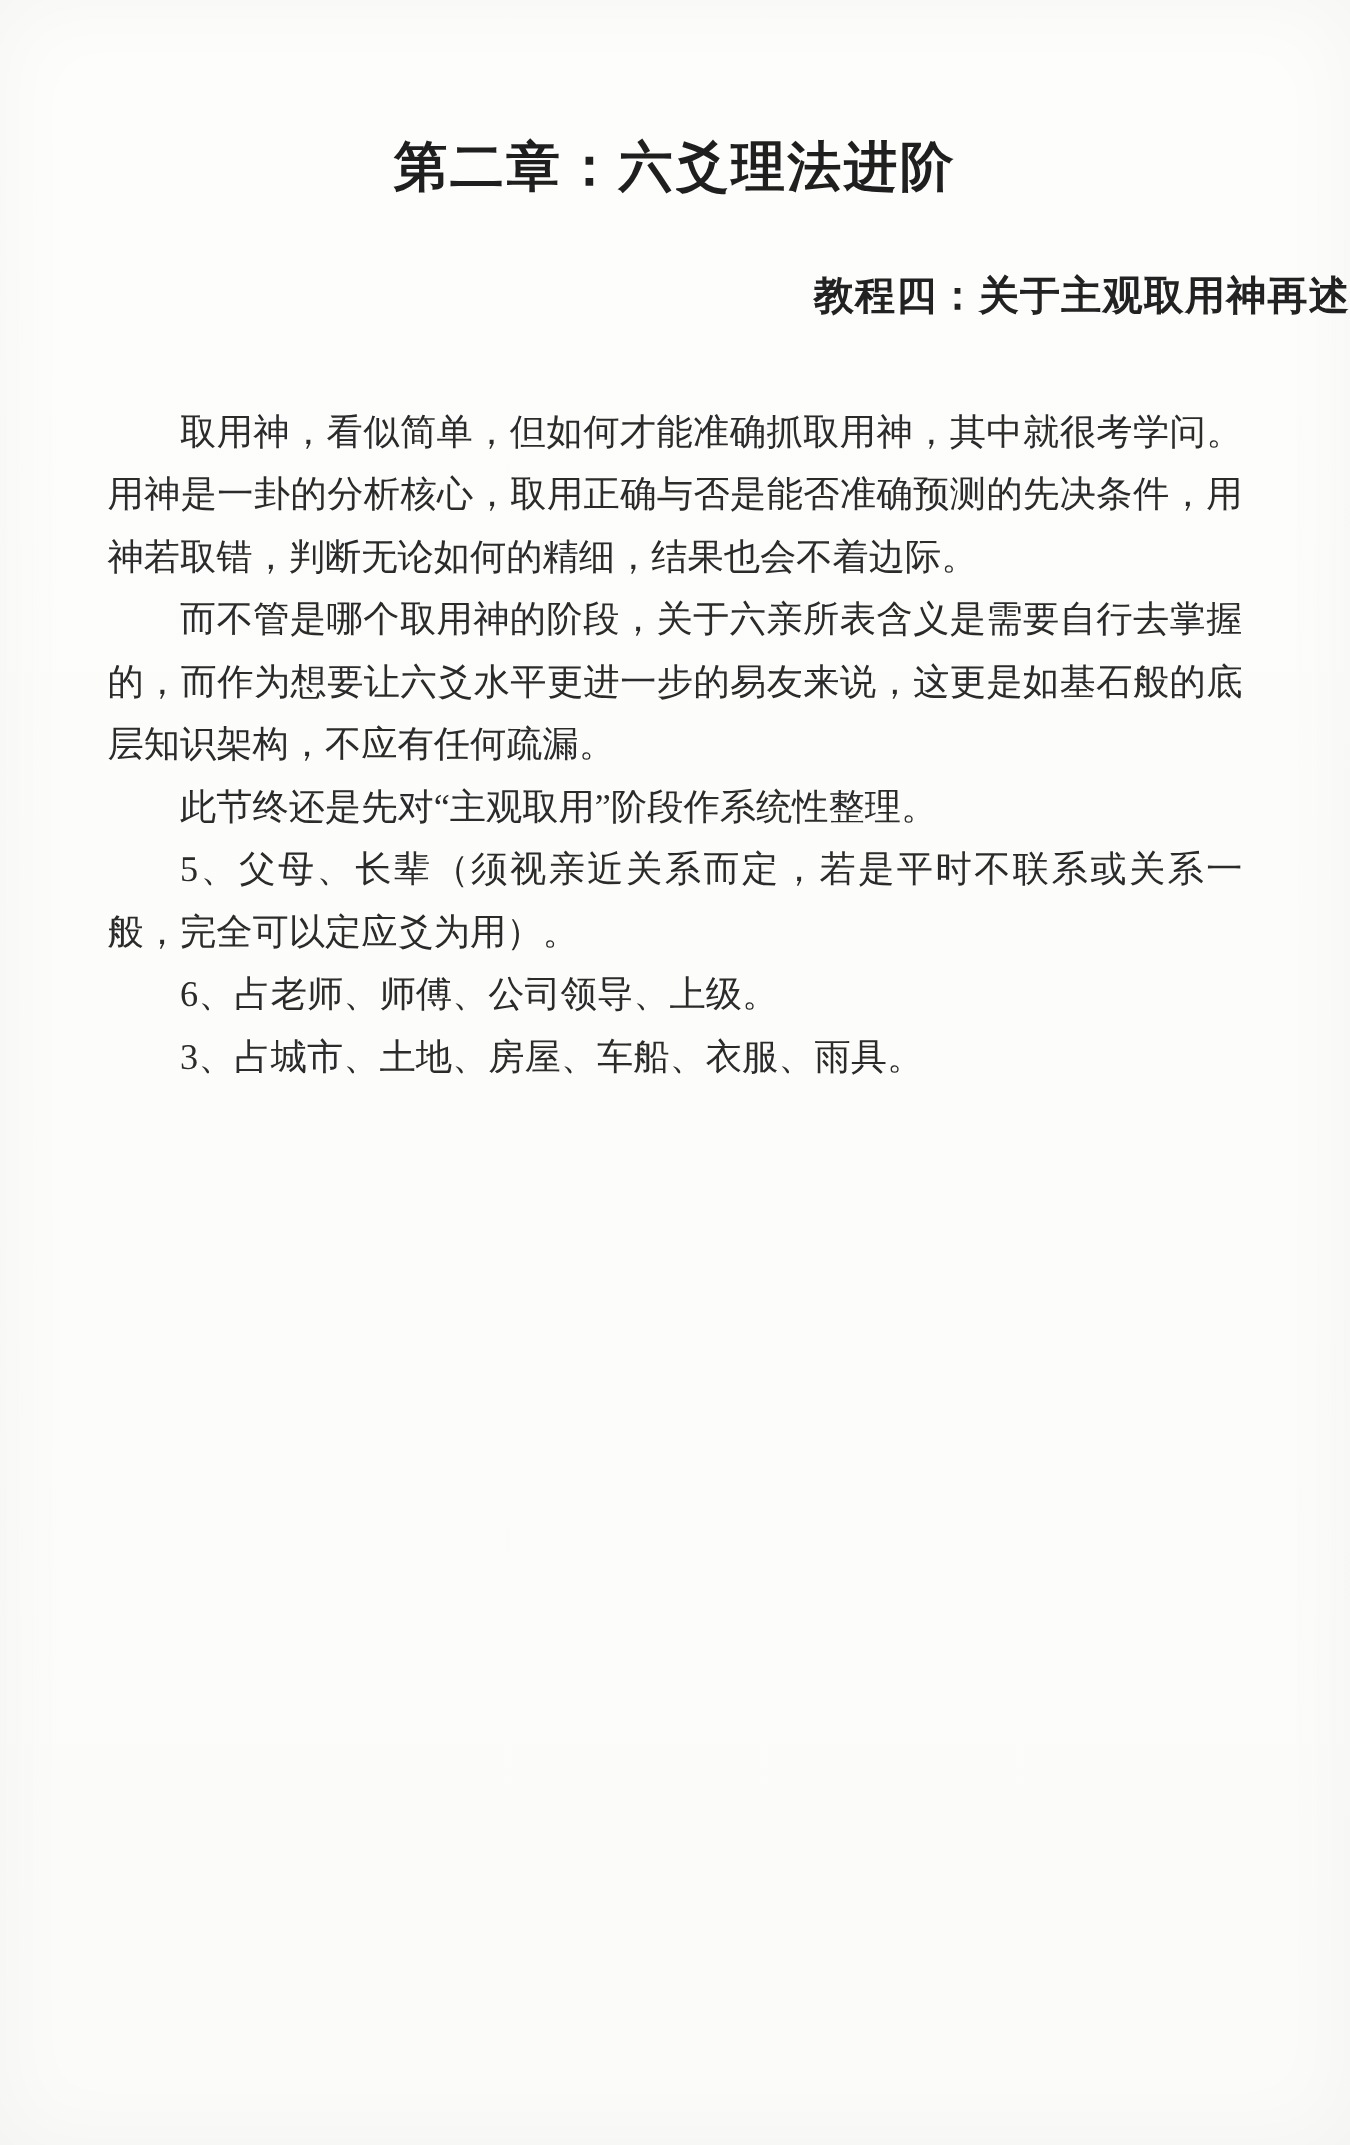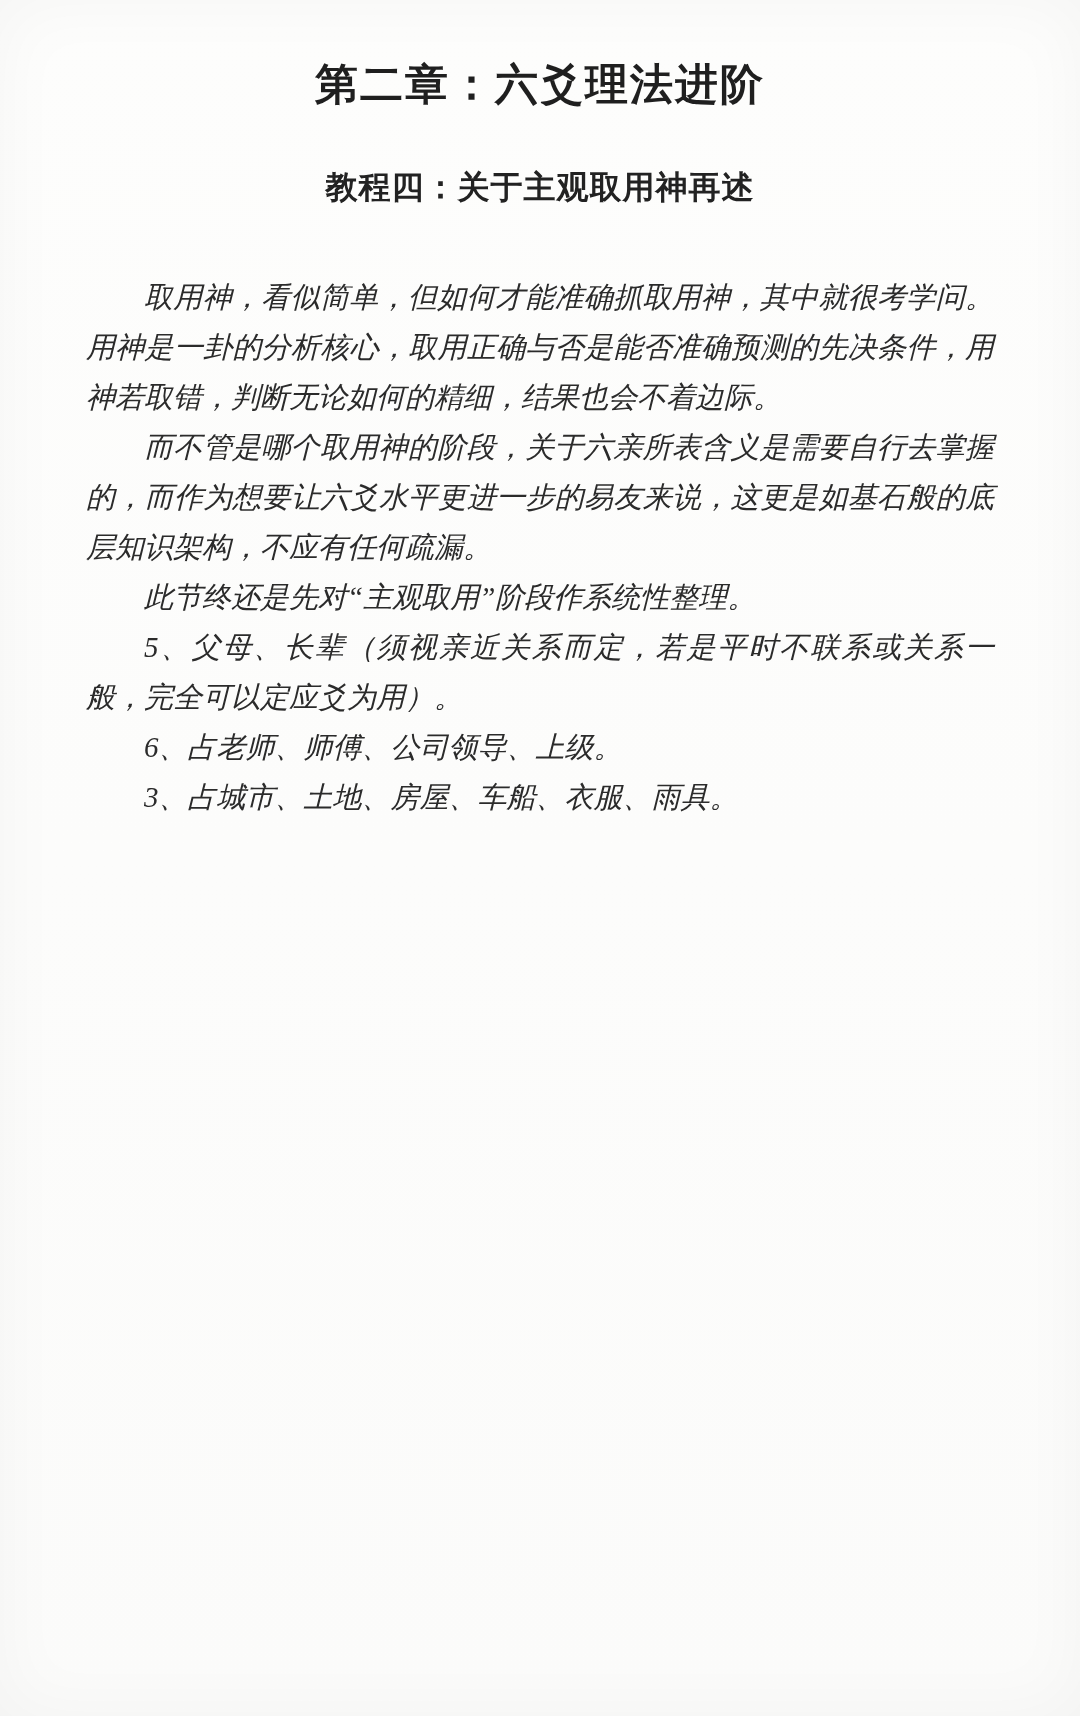--- a/index.html
+++ b/index.html
@@ -12,51 +12,50 @@
     width: 1080px;
     height: 1716px;
     margin: 0 auto;
     background: linear-gradient(180deg, #fdfdfc 0%, #fcfcfb 50%, #fbfbfa 100%);
     box-shadow: inset 0 0 70px rgba(0,0,0,0.035);
     overflow: hidden;
     font-family: "Liberation Serif", "DejaVu Serif", serif;
     color: #2b2b2b;
   }
   .title {
-    margin: 0;
-    padding-top: 56px;
+    margin: 17px;
+    padding-top: 88px;
     text-align: center;
     font-size: 43px;
     font-weight: bold;
     letter-spacing: 2px;
     color: #1f1f1f;
   }
   .subtitle {
     margin: 0;
     margin-top: 52px;
-    text-align: center;
+    text-align: right;
     font-size: 32px;
     font-weight: bold;
     letter-spacing: 1px;
     color: #222222;
   }
   .body-text {
     margin-top: 62px;
     padding: 0 86px;
     font-size: 29px;
     line-height: 50px;
     text-align: justify;
     text-justify: inter-ideograph;
     color: #2b2b2b;
   }
   .body-text p {
     margin: 0;
     padding: 0;
     text-indent: 2em;
-    font-style: italic;
   }
   .red {
     color: #bb4642;
   }
 </style>
 </head>
 <body>
 
 <div class="page">
 

